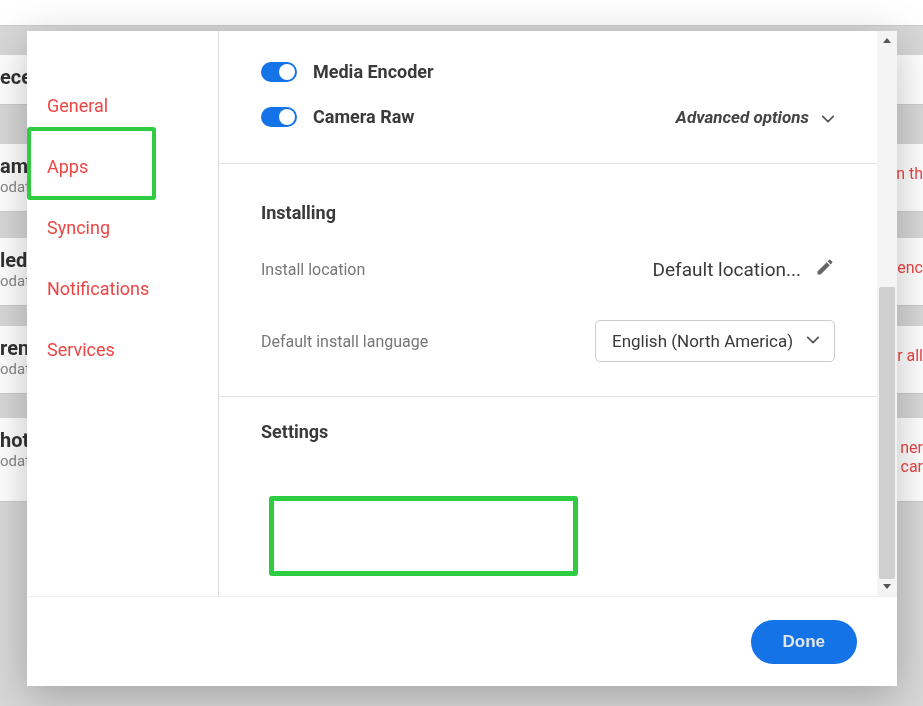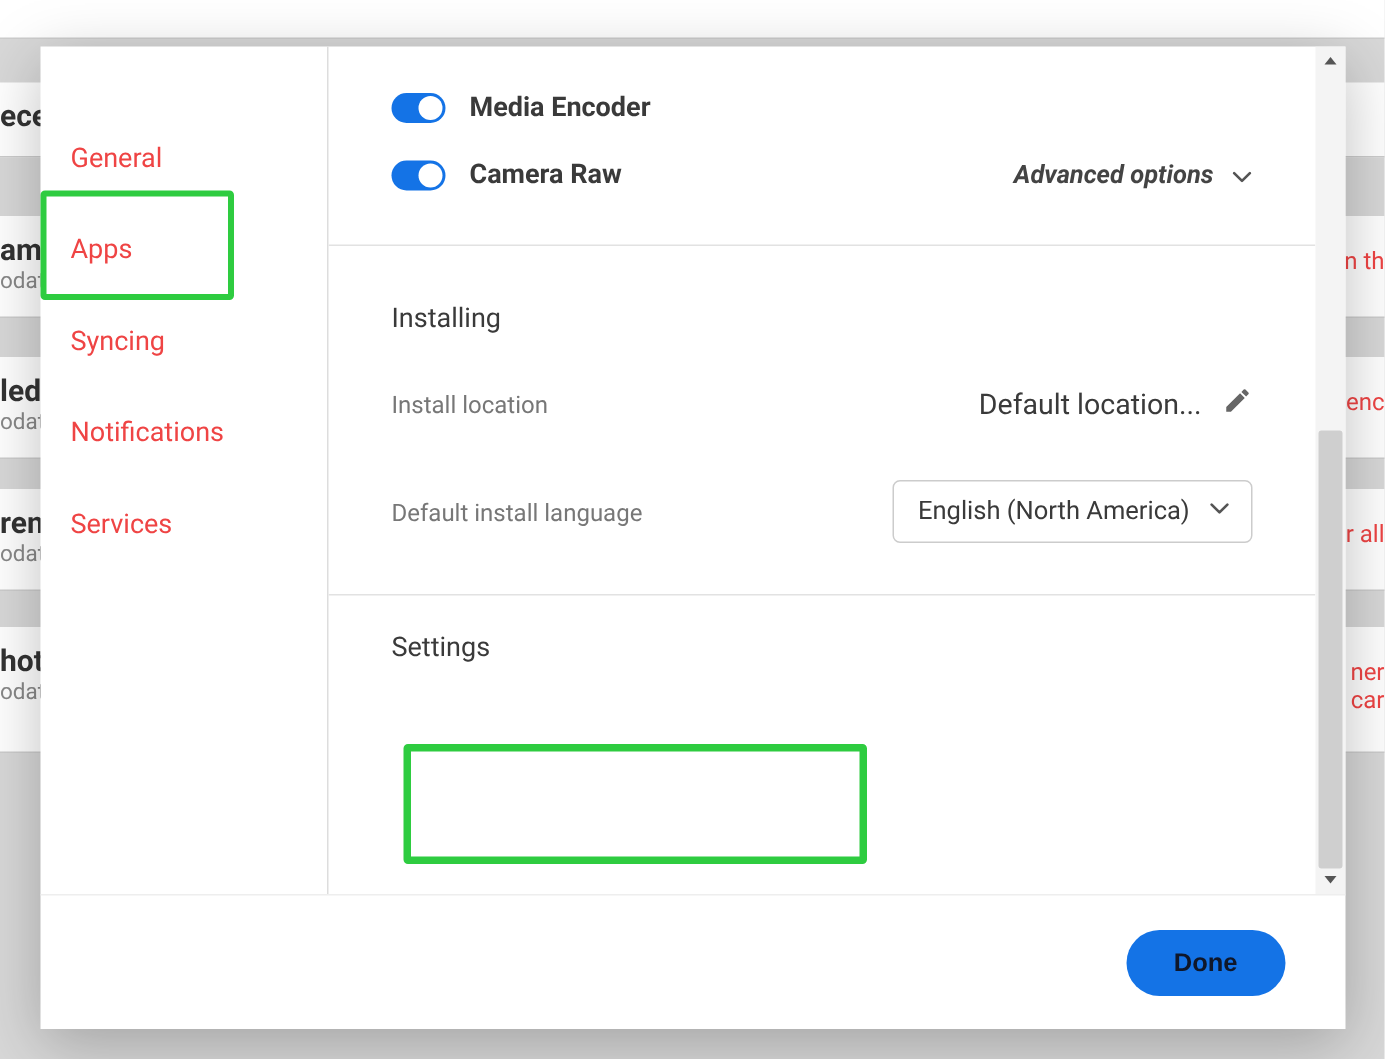--- a/index.html
+++ b/index.html
@@ -139,21 +139,21 @@
     margin-top: 45px;
   }
   .chev-down {
     margin-left: 12px;
     width: 14px;
     height: 14px;
   }
   .chev-down svg { width: 14px; height: 14px; }
 
   .section-title {
-    font-weight: 400;
+    font-weight: 700;
     font-size: 18px;
     color: #3a3a3a;
     margin-bottom: 24px;
   }
 
   .field-row {
     display: flex;
     align-items: center;
     justify-content: space-between;
     padding: 10px 0;
@@ -242,21 +242,21 @@
   .footer {
     height: 90px;
     border-top: 1px solid #eee;
     display: flex;
     align-items: center;
     justify-content: flex-end;
     padding: 0 40px;
   }
   .done-btn {
     background: #1473e6;
-    color: #0f172a;
+    color: #e5e5e5;
     border: none;
     border-radius: 22px;
     padding: 12px 32px;
     font-size: 17px;
     font-weight: 600;
     cursor: pointer;
   }
 </style>
 </head>
 <body>

